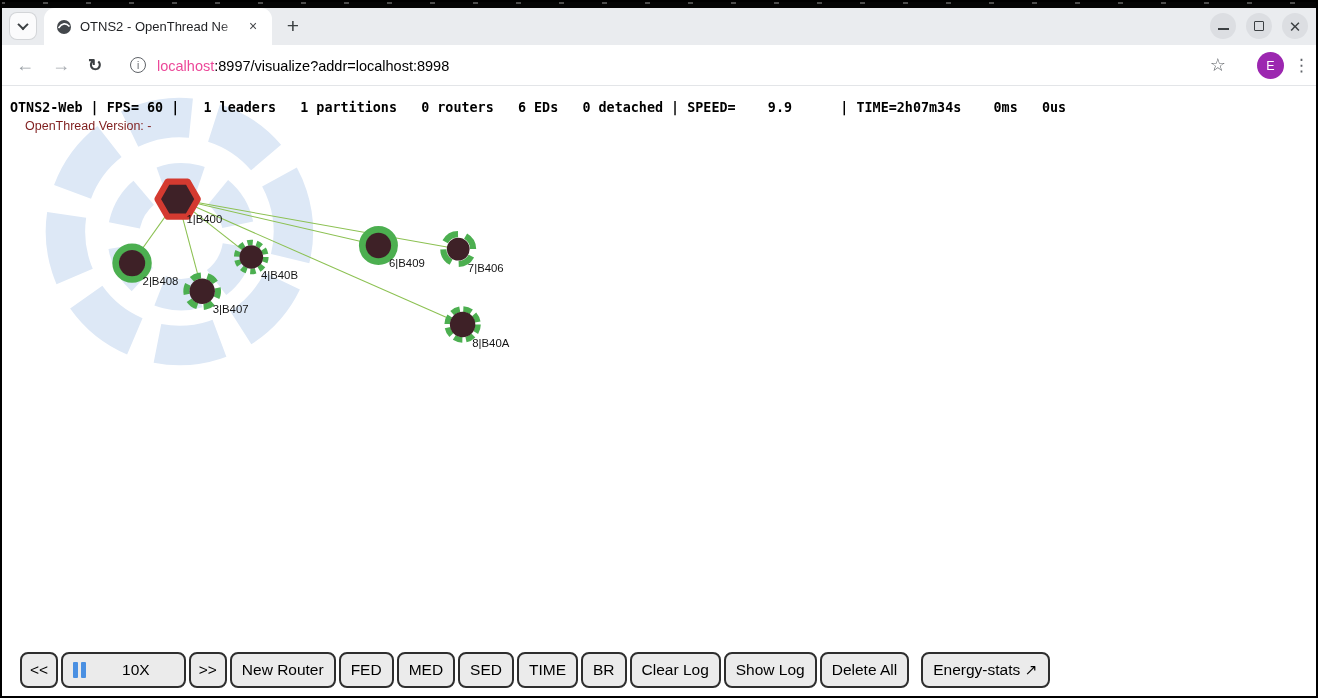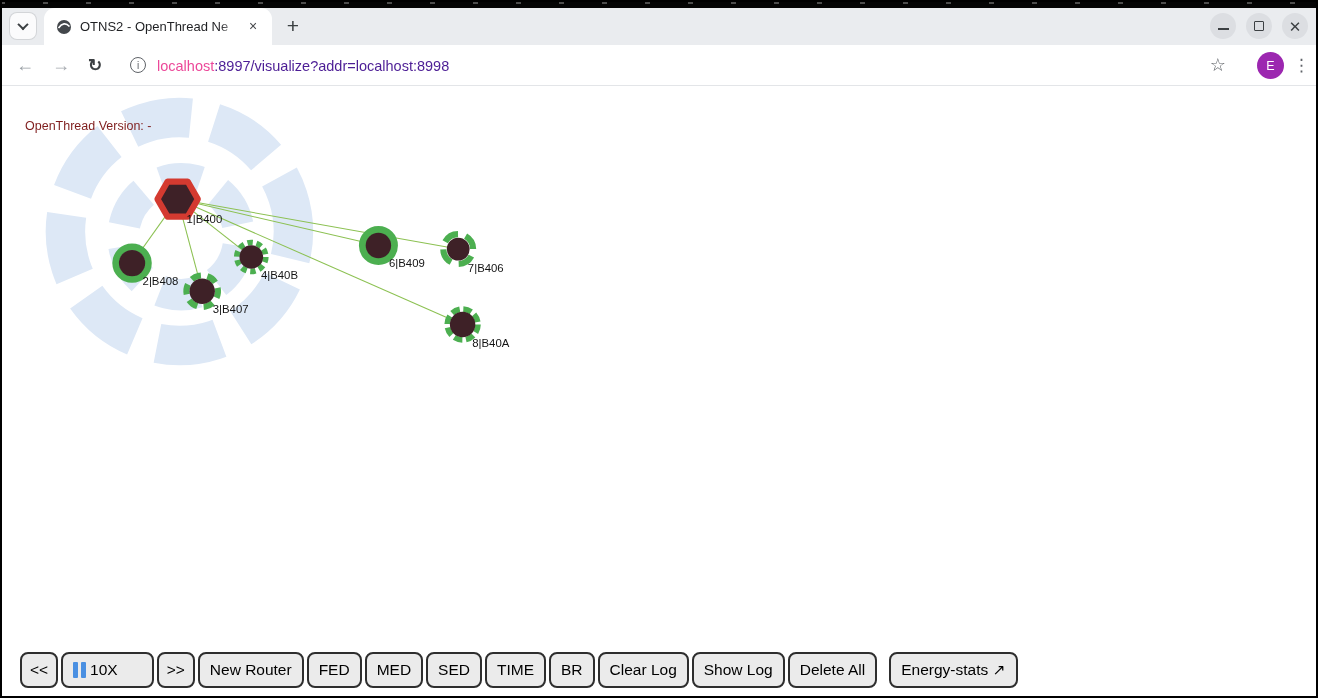--- a/index.html
+++ b/index.html
@@ -62,21 +62,21 @@
   .fwd-ico{ position:absolute; left:52px; color:#a7abb0; }
   .reload-ico{ position:absolute; left:88px; color:#3c4043; font-size:17px; font-weight:bold; }
   .info-ico{
     position:absolute; left:130px; top:12px; width:16px; height:16px; border:1.6px solid #5f6368;
     border-radius:50%; display:flex; align-items:center; justify-content:center;
     font-size:10px; color:#5f6368; font-style:normal;
   }
   .url{ position:absolute; left:157px; top:0; height:41px; display:flex; align-items:center;
         font-size:14.5px; white-space:pre; }
   .url-host{ color:#ec4899; }
-  .url-rest{ color:#4c1d95; }
+  .url-rest{ color:#000000; }
   .star-ico{ position:absolute; right:92px; font-size:18px; color:#5f6368; }
   .avatar{
     position:absolute; right:34px; top:7px; width:27px; height:27px; border-radius:50%;
     background:#9c27b0; color:#fff; font-size:12.5px; display:flex; align-items:center; justify-content:center;
   }
   .menu-ico{ position:absolute; right:8px; font-size:17px; color:#5f6368; letter-spacing:0; }
 
   
   .content{ position:absolute; left:0; top:86px; right:0; bottom:0; background:#fff; }
   .canvas-svg{ position:absolute; left:0; top:0; }
@@ -93,21 +93,21 @@
   
   .sim-toolbar{
     position:absolute; left:20px; bottom:10px; display:flex; gap:3px; align-items:center; z-index:3;
   }
   .sim-btn{
     height:36px; background:#ebebeb; border:2px solid #2e2e2e; border-radius:8px;
     display:flex; align-items:center; padding:0 10px; font-size:15.5px; color:#000;
     white-space:nowrap; font-family:"Liberation Sans", sans-serif;
   }
   .sim-btn.small{ padding:0 8px; }
-  .speed-btn{ padding-right:34px; }
+  .speed-btn{ padding-right:34px;gap:32px; }
   .pause-icon{ display:flex; gap:3px; margin-right:4px; }
   .pause-bar{ width:5px; height:16px; background:#4a90e2; border-radius:1px; }
   .gap-left{ margin-left:9px; }
 </style>
 </head>
 <body>
 
 <div class="screen">
   <div class="frame"></div>
   <div class="top-strip"></div>
@@ -205,20 +205,21 @@
         <text class="node-label" x="441" y="298">7|B406</text>
       </g>
 
       <g>
         <circle cx="435" cy="358" r="17.5" fill="none" stroke="#4caf50" stroke-width="6.5" stroke-dasharray="9.6 4.2"></circle>
         <circle cx="435" cy="358" r="14.5" fill="#3e2127"></circle>
         <text class="node-label" x="446" y="384">8|B40A</text>
       </g>
     </svg>
 
+    <pre class="status-line">OTNS2-Web | FPS= 60 |   1 leaders   1 partitions   0 routers   6 EDs   0 detached | SPEED=    9.9      | TIME=2h07m34s    0ms   0us</pre>
     <a class="version-link">OpenThread Version: -</a>
 
     <div class="sim-toolbar">
       <button class="sim-btn small">&lt;&lt;</button>
       <button class="sim-btn speed-btn">
         <span class="pause-icon">
           <span class="pause-bar"></span>
           <span class="pause-bar"></span>
         </span>
         <span>10X</span>

